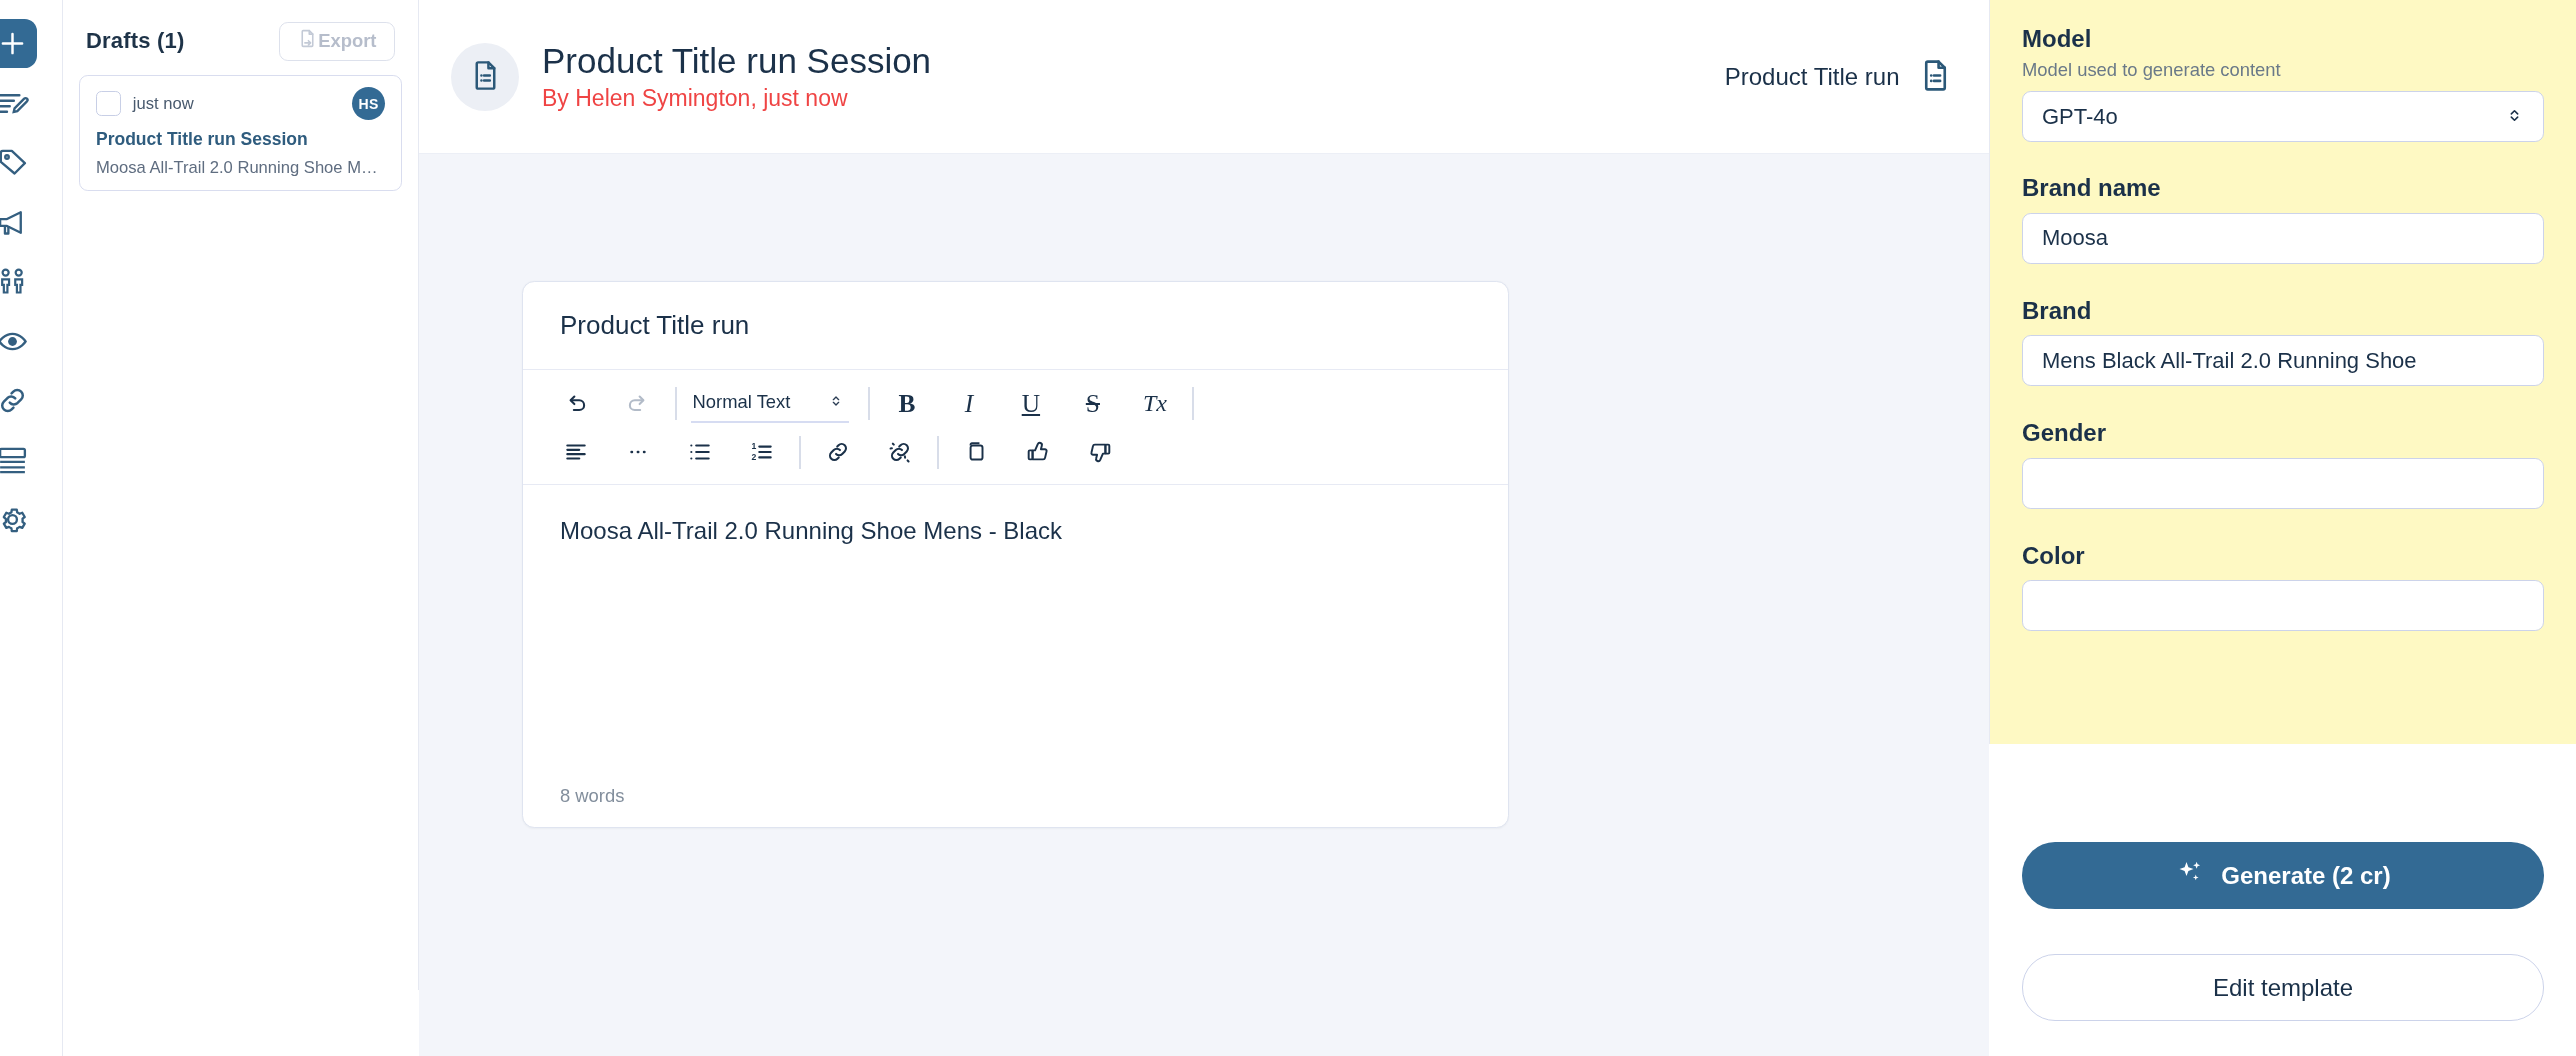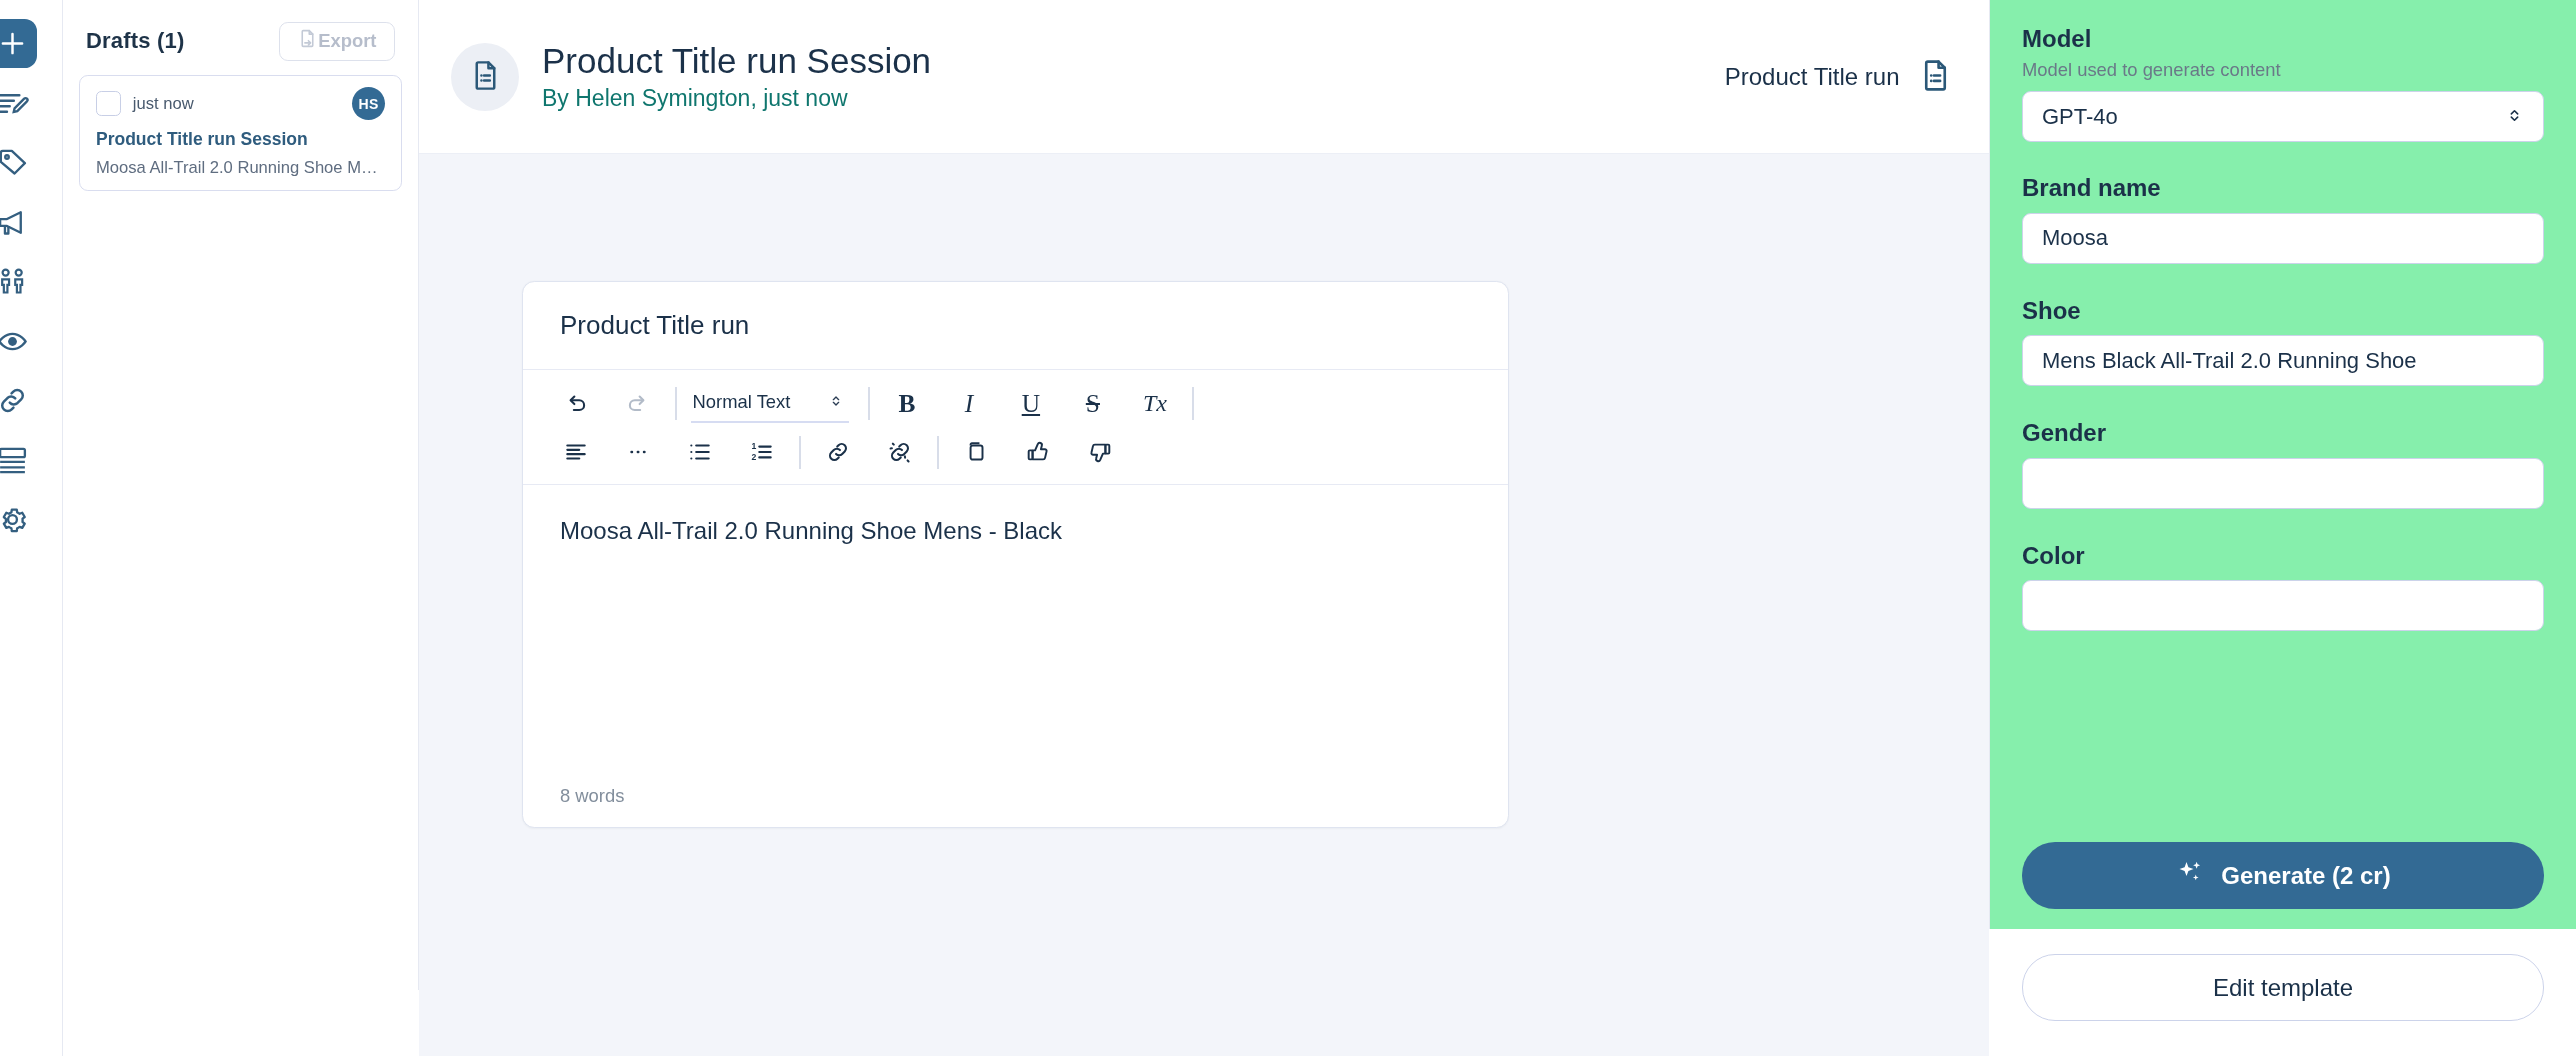--- a/index.html
+++ b/index.html
@@ -104,21 +104,21 @@
   }
   .doc-chip {
     width: 68px; height: 68px; border-radius: 50%;
     background: #eceff5; color: #2b5878;
     display: flex; align-items: center; justify-content: center;
     flex: 0 0 68px;
   }
   .doc-chip svg { width: 35px; height: 35px; }
   .head-texts { margin-left: 23px; flex: 1 1 auto; }
   .head-title { font-size: 35px; color: #1b3149; line-height: 1.15; }
-  .head-sub { font-size: 23px; color: #0f766e; margin-top: 3.5px; }
+  .head-sub { font-size: 23px; color: #ef4444; margin-top: 3.5px; }
   .head-right { display: flex; align-items: center; gap: 17.5px; }
   .head-right-label { font-size: 24px; color: #1b3149; }
   .head-right svg { width: 37px; height: 37px; color: #2b5878; }
 
   .canvas { flex: 1 1 auto; position: relative; }
   .editor-card {
     position: absolute;
     left: 946px; top: 133px;
     width: 987px; height: 547px;
     background: #ffffff;
@@ -164,22 +164,22 @@
     padding: 32px 37px 0 37px;
     font-size: 24px; color: #1b3149;
   }
   .ed-foot {
     height: 63px; display:flex; align-items:center;
     padding: 0 37px; font-size: 18.4px; color: #828e9c;
   }
 
   
   .rightpanel {
-    width: 587px; height: 929px; flex: 0 0 587px;
-    background: #86efac;
+    width: 587px; height: 744px; flex: 0 0 587px;
+    background: #fef9c3;
     border-left: 1.8px solid #e6e9f2;
     padding: 24.5px 32px 0 32px;
     position: relative;
   }
   .fld { margin-bottom: 0; }
   .fld-label { font-size: 24px; font-weight: bold; color: #1b3149; }
   .fld-help { font-size: 18.4px; color: #6a7988; margin-top: 6.1px; }
   .fld-input {
     margin-top: 10.5px;
     height: 51px; width: 100%;
@@ -519,21 +519,21 @@
     <div class="fld">
       <div class="fld-label">Brand name</div>
       <div class="fld-input">
         <span>Moosa</span>
       </div>
     </div>
 
     <div class="gap-md"></div>
 
     <div class="fld">
-      <div class="fld-label">Shoe</div>
+      <div class="fld-label">Brand</div>
       <div class="fld-input">
         <span>Mens Black All-Trail 2.0 Running Shoe</span>
       </div>
     </div>
 
     <div class="gap-md"></div>
 
     <div class="fld">
       <div class="fld-label">Gender</div>
       <div class="fld-input empty">

